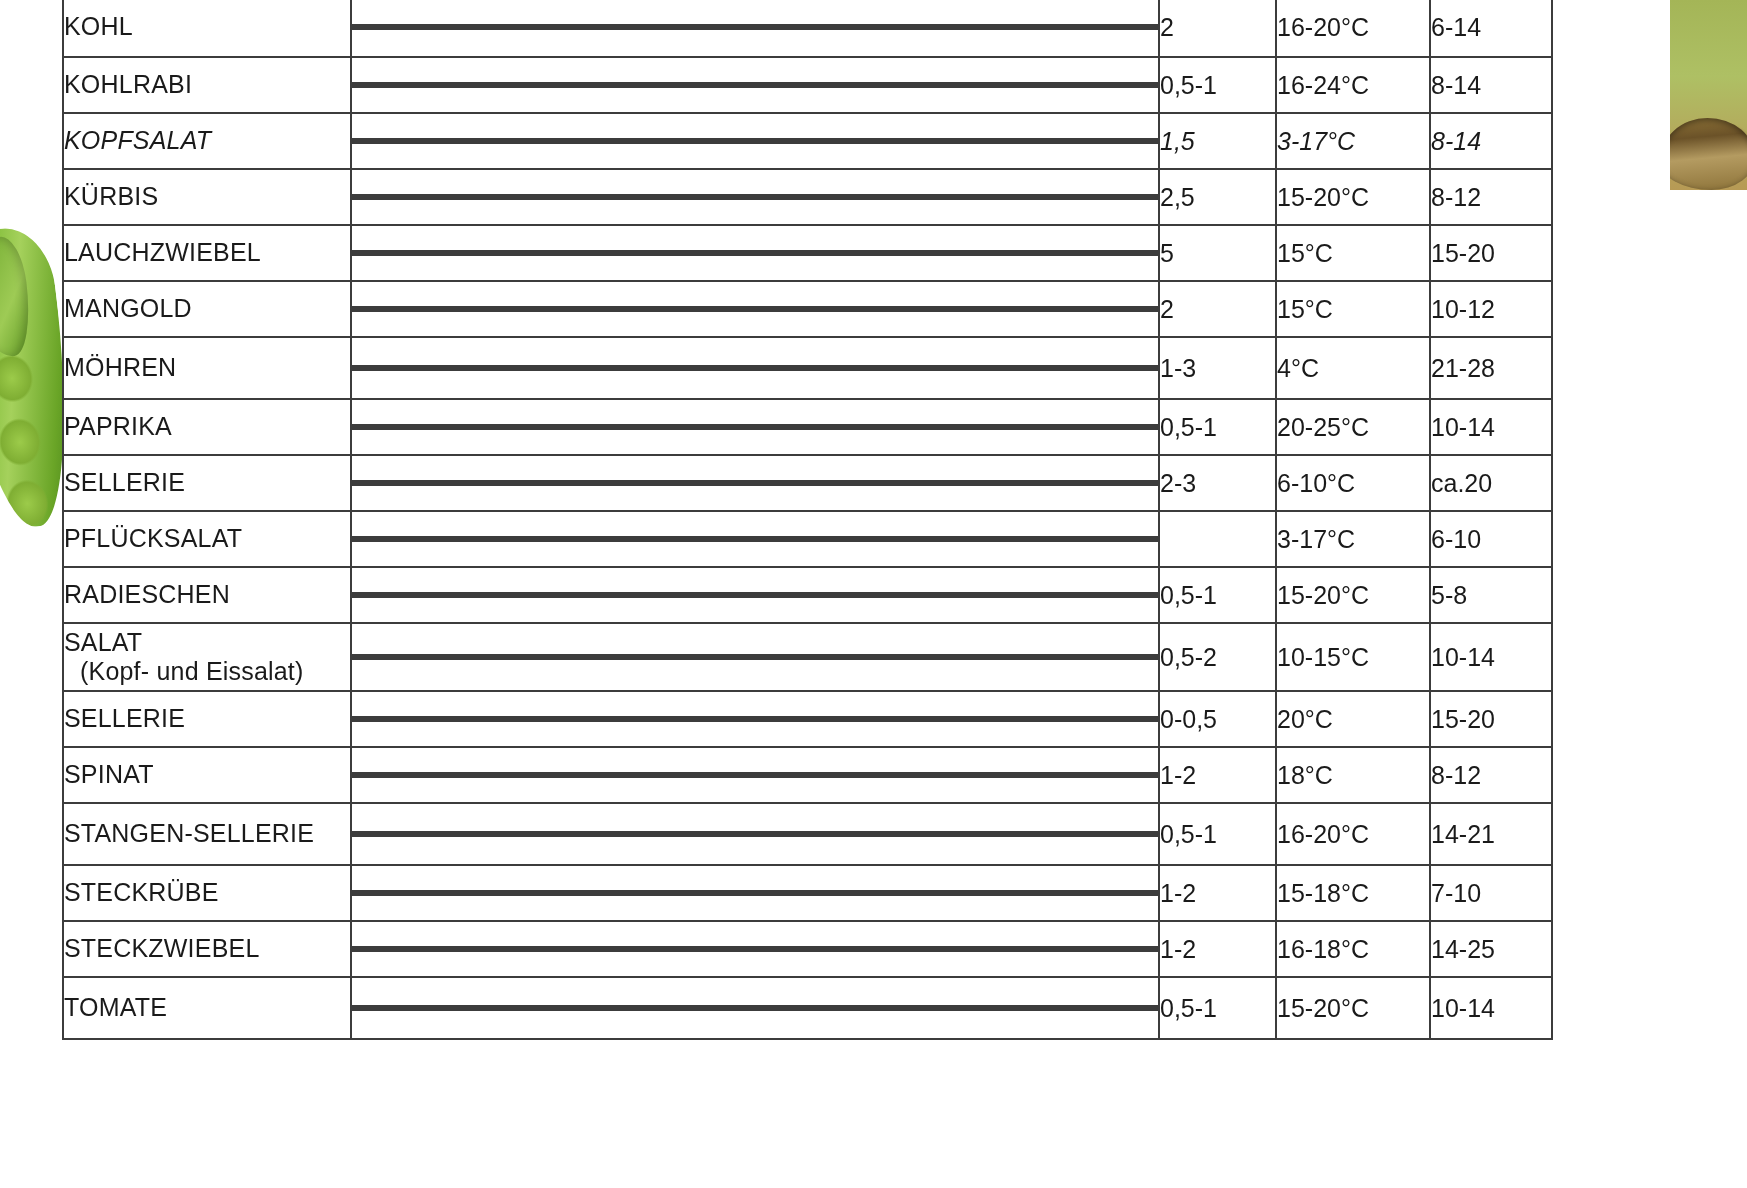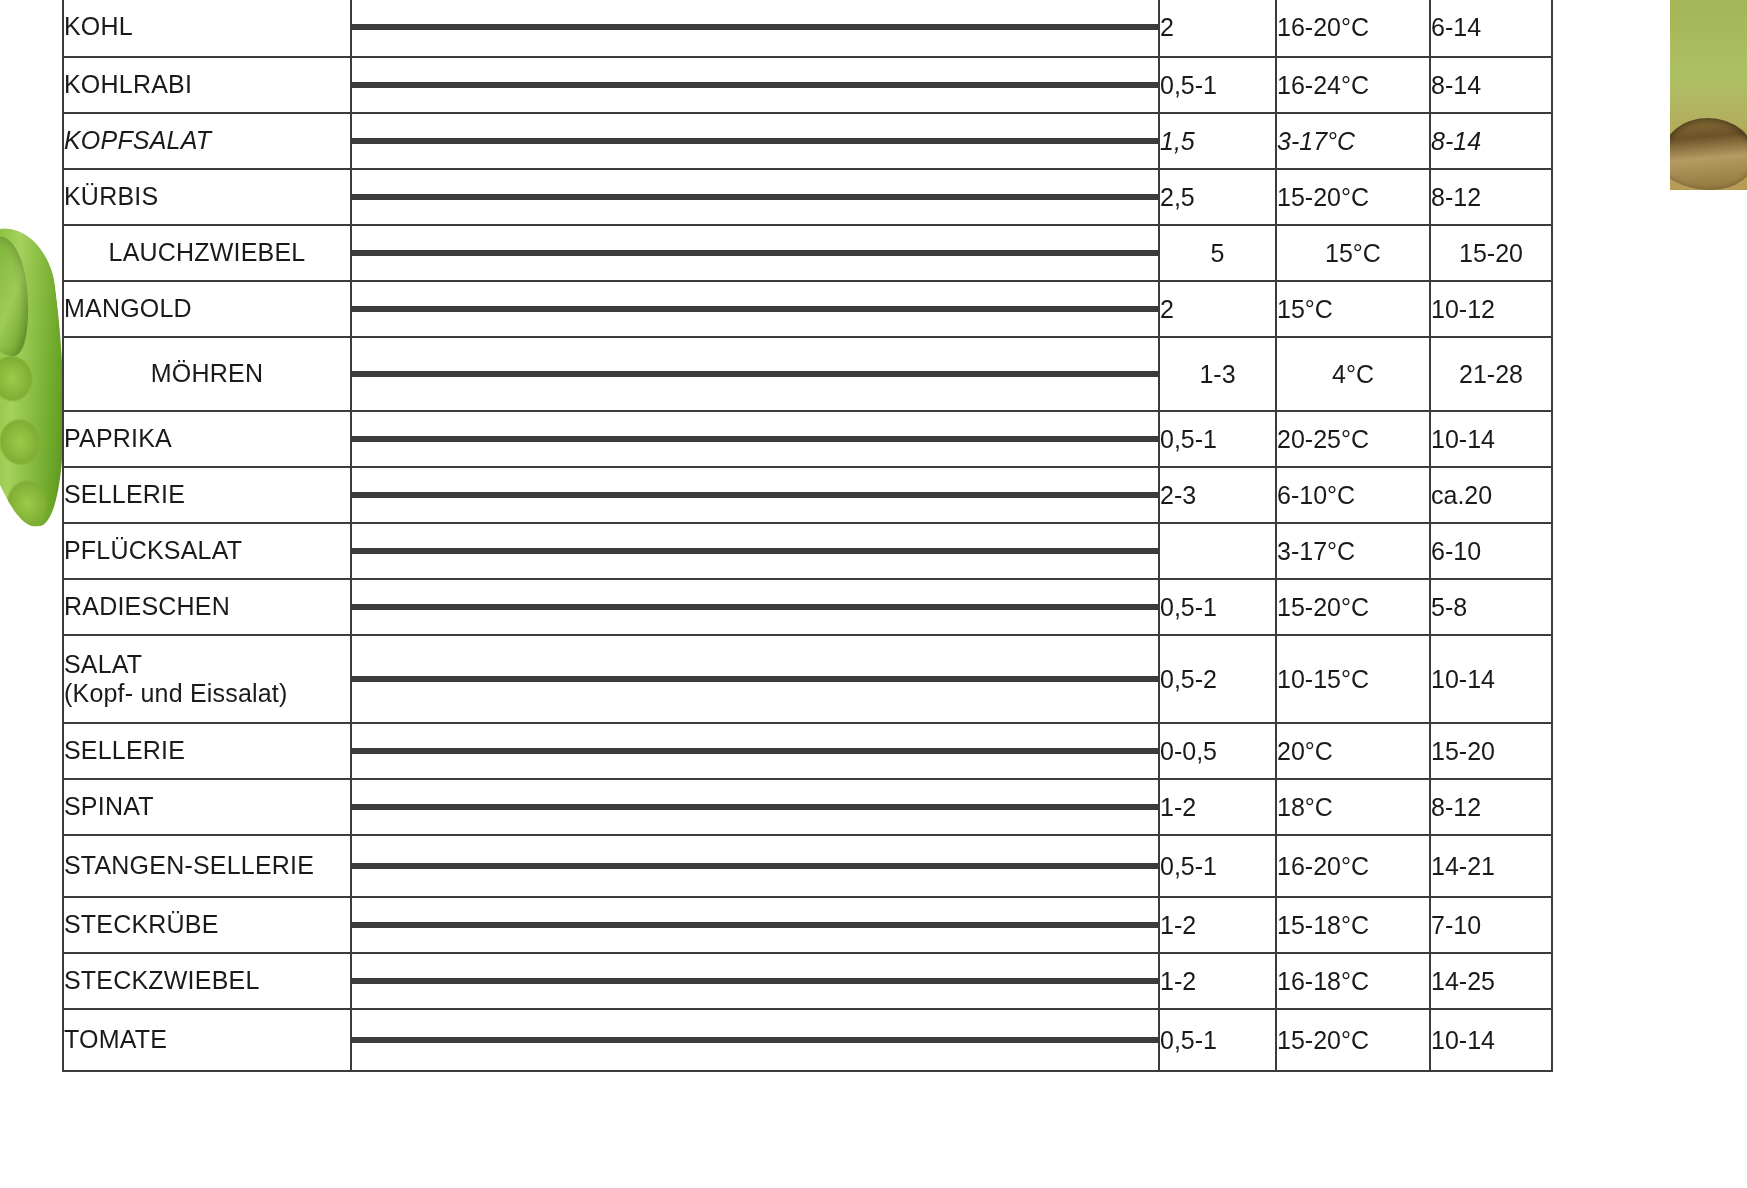--- a/index.html
+++ b/index.html
@@ -48,21 +48,21 @@
   #planting-table td{
     border:2px solid #3c3c3c;
     padding:0;
     vertical-align:middle;
     background:#fff;
   }
   td.name{
     width:286px;padding-left:14px;line-height:1.18;
     font-size:25px;letter-spacing:.2px;
   }
-  td.name .sub{display:block;}
+  td.name .sub{display:block;padding-left:16px;}
   td.val{width:115px;padding-left:13px;font-size:25px;}
   td.temp{width:152px;padding-left:13px;font-size:25px;}
   td.germ{width:120px;padding-left:13px;font-size:25px;}
 
   
   .grid{
     width:780px;height:100%;
     border-collapse:collapse;table-layout:fixed;
   }
   .grid td{
@@ -248,21 +248,21 @@
                 <td></td>
                 <td></td>
               </tr>
             </tbody>
           </table>
         </td>
         <td class="val">2,5</td>
         <td class="temp">15-20°C</td>
         <td class="germ">8-12</td>
       </tr>
-      <tr style="height: 56px; text-align: center;">
+      <tr style="height: 56px;">
         <td class="name"><span>LAUCHZWIEBEL</span></td>
         <td class="gridcell">
           <table class="grid">
             <tbody>
               <tr>
                 <td></td>
                 <td class="g"></td>
                 <td class="g"></td>
                 <td class="g"></td>
                 <td class="g"></td>
@@ -328,21 +328,21 @@
                 <td class="p"></td>
                 <td></td>
               </tr>
             </tbody>
           </table>
         </td>
         <td class="val">2</td>
         <td class="temp">15°C</td>
         <td class="germ">10-12</td>
       </tr>
-      <tr class="r-vtop" style="height: 74px; text-align: center;">
+      <tr class="r-vtop" style="height: 62px;">
         <td class="name"><span>MÖHREN</span></td>
         <td class="gridcell">
           <table class="grid">
             <tbody>
               <tr>
                 <td></td>
                 <td></td>
                 <td class="g"></td>
                 <td class="g"></td>
                 <td></td>
@@ -528,21 +528,21 @@
                 <td></td>
                 <td></td>
               </tr>
             </tbody>
           </table>
         </td>
         <td class="val">0,5-1</td>
         <td class="temp">15-20°C</td>
         <td class="germ">5-8</td>
       </tr>
-      <tr style="height: 88px;">
+      <tr style="height: 68px;">
         <td class="name"><span>SALAT</span><span class="sub">(Kopf- und Eissalat)</span></td>
         <td class="gridcell">
           <table class="grid">
             <tbody>
               <tr>
                 <td></td>
                 <td></td>
                 <td></td>
                 <td class="g"></td>
                 <td class="g"></td>

